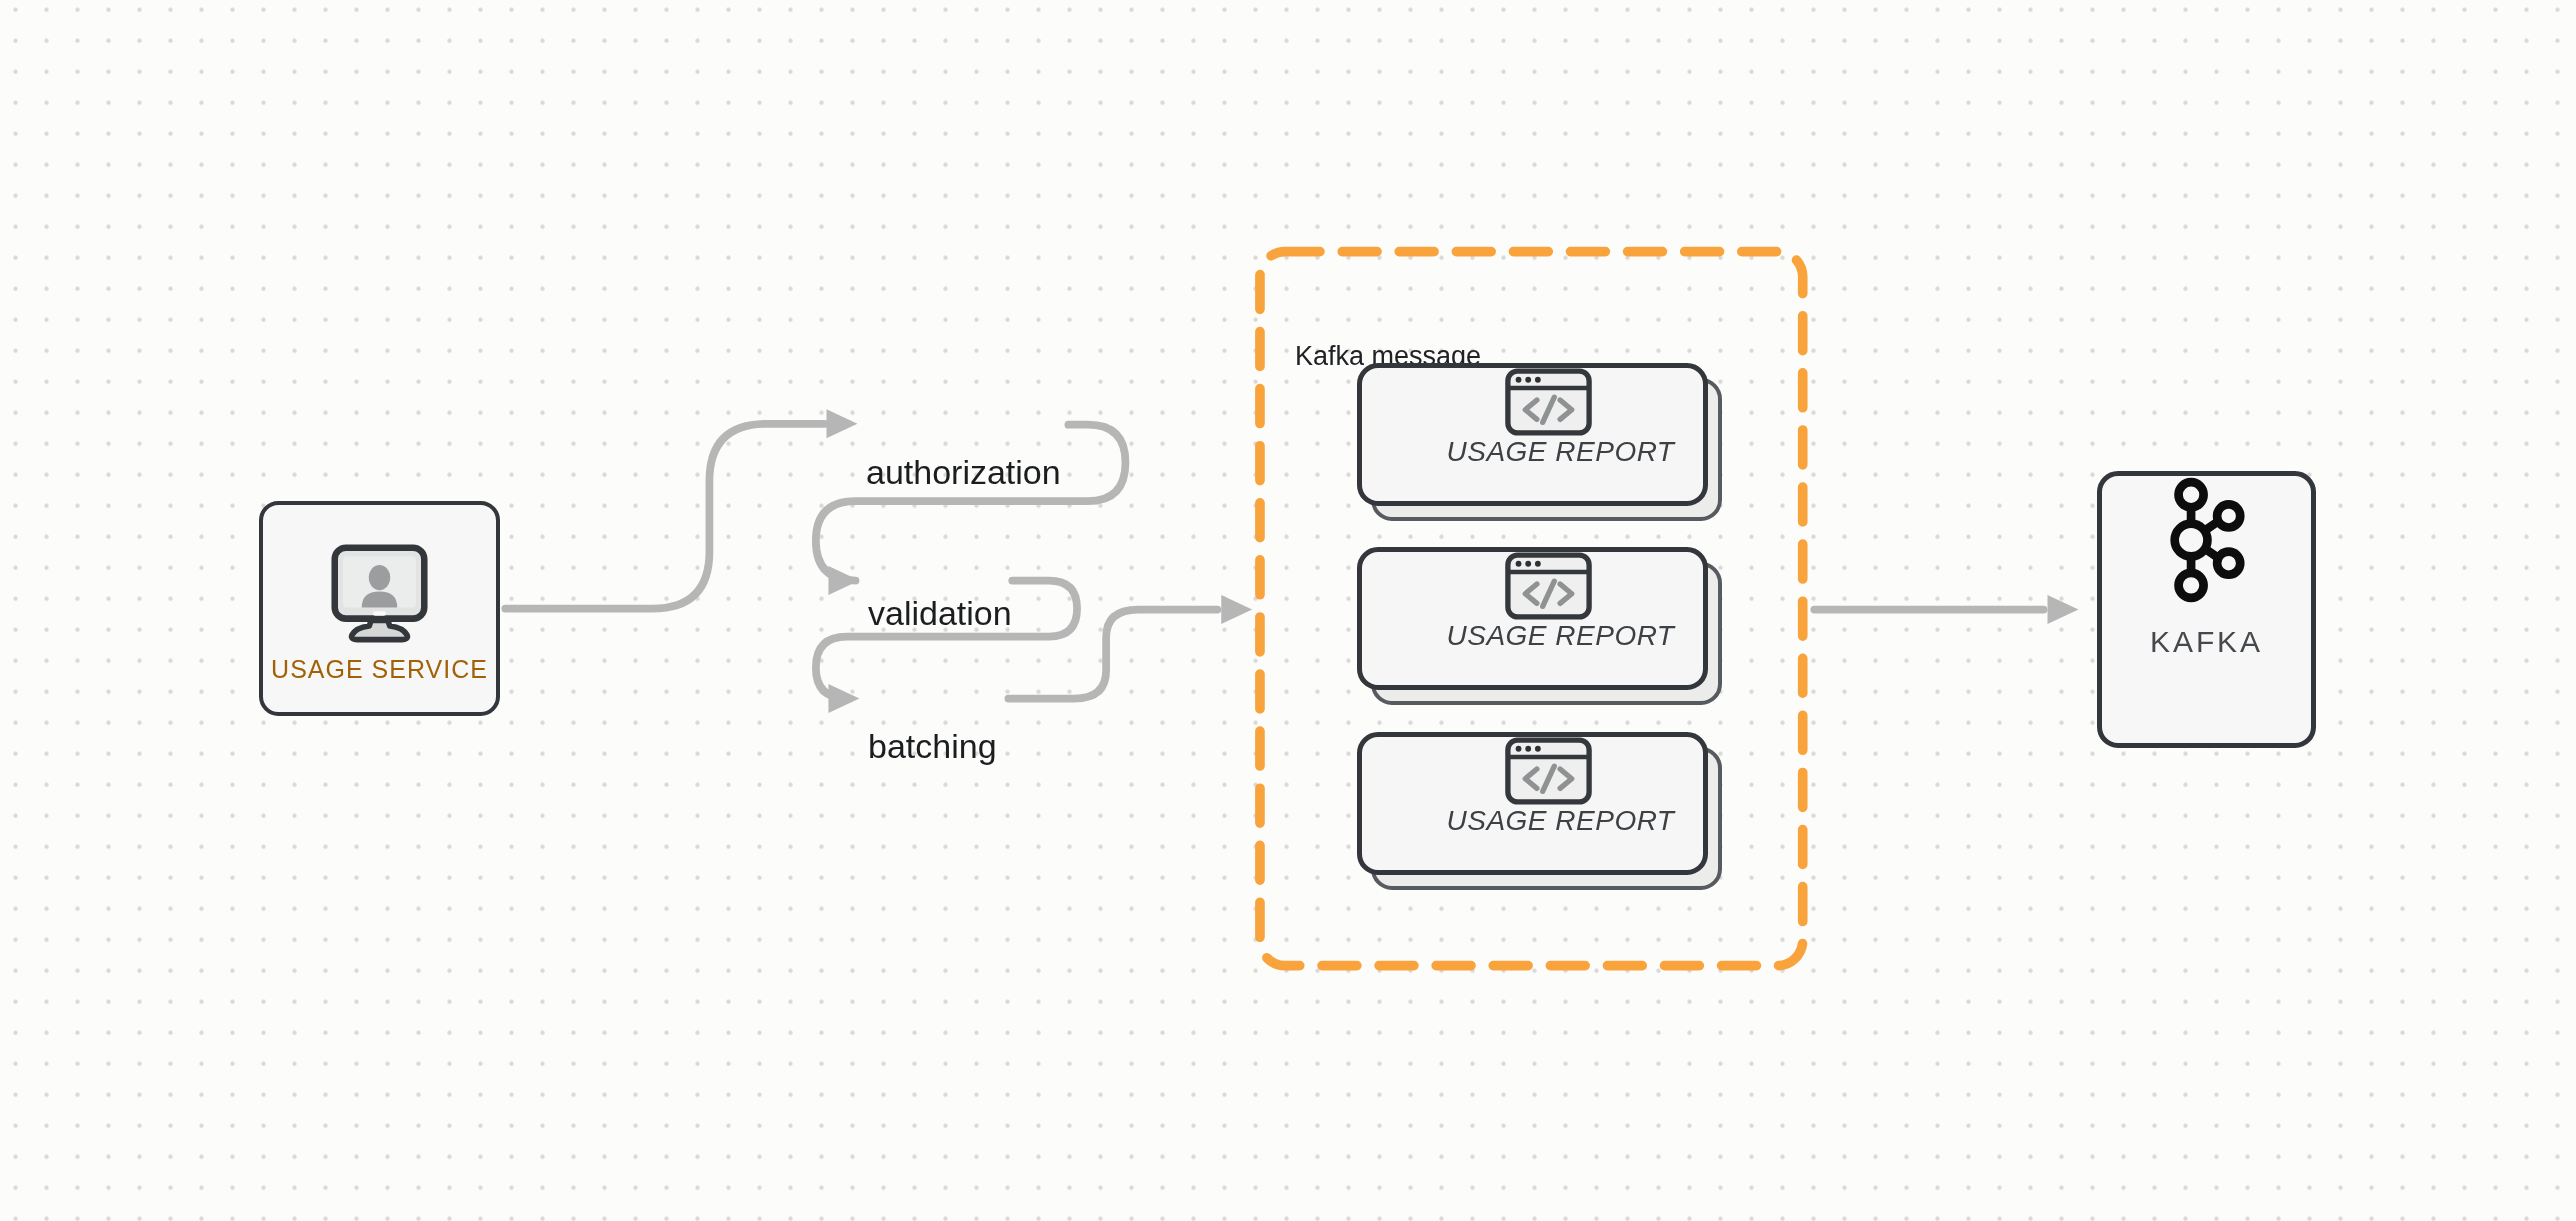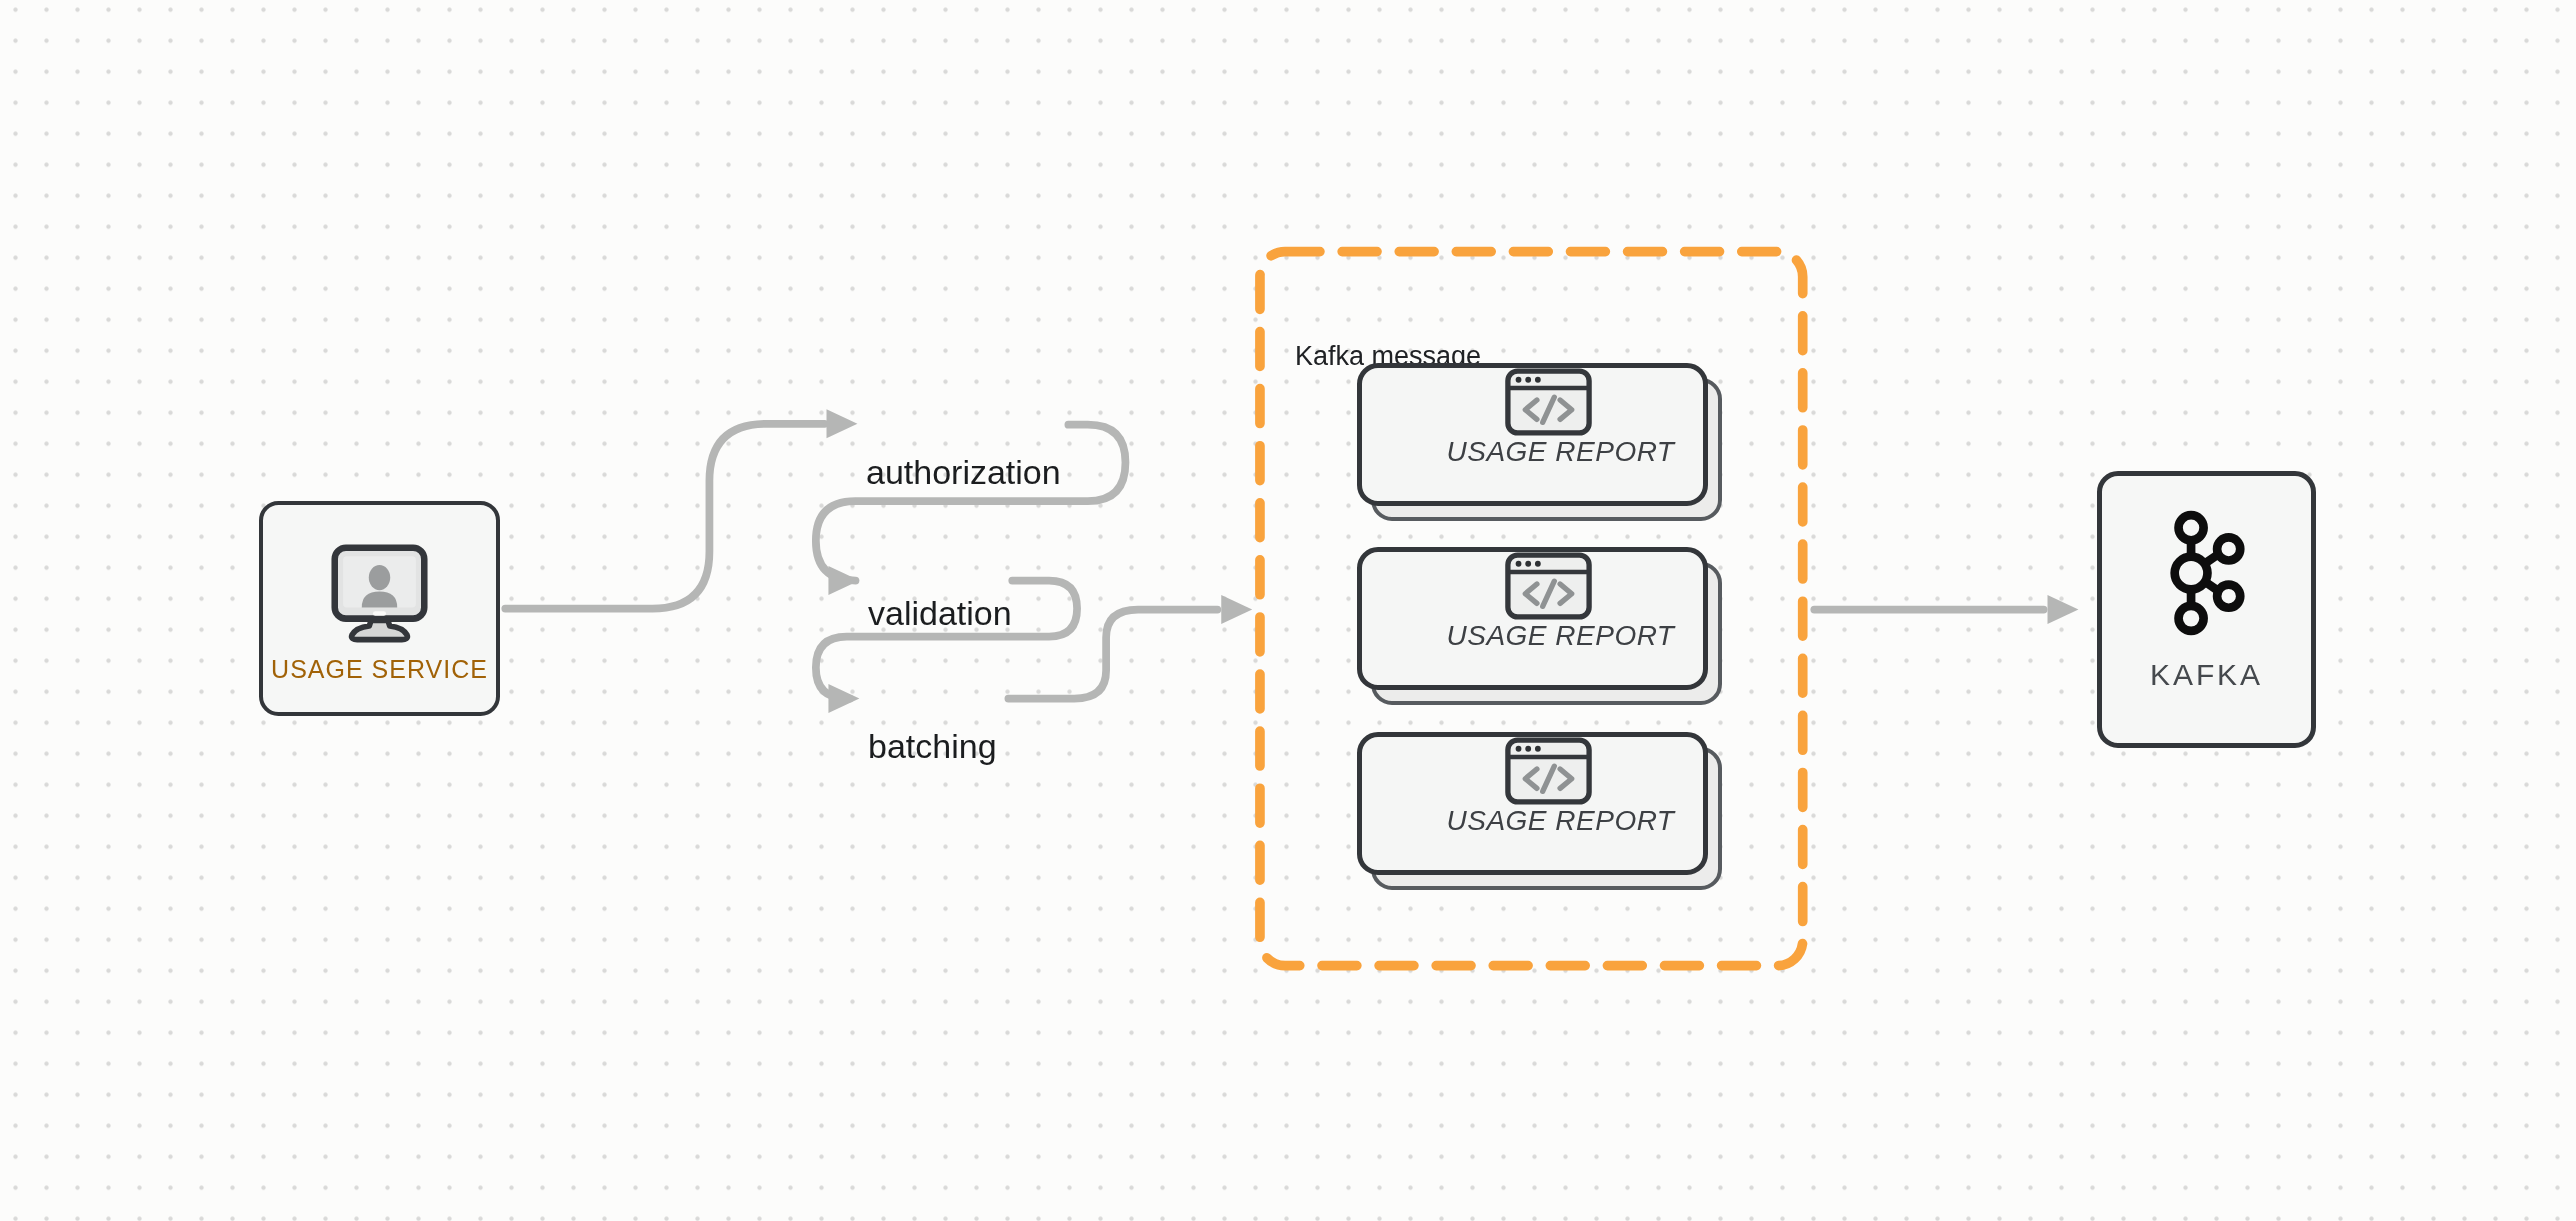--- a/index.html
+++ b/index.html
@@ -82,21 +82,20 @@
   }
 
   
   .kafka-box {
     left: 2097px; top: 471px; width: 219px; height: 277px;
     box-sizing: border-box;
     background: #f6f7f6;
     border: 5.8px solid #33363a;
     border-radius: 21px;
     display: flex; flex-direction: column; align-items: center;
-    padding-top: 33px;
   }
   .kafka-box .node-label {
     margin-top: 19.4px;
     font-size: 30px; letter-spacing: 2.9px; color: #45494d;
   }
 
   .icon-wrap { line-height: 0; }
 </style>
 </head>
 <body>

